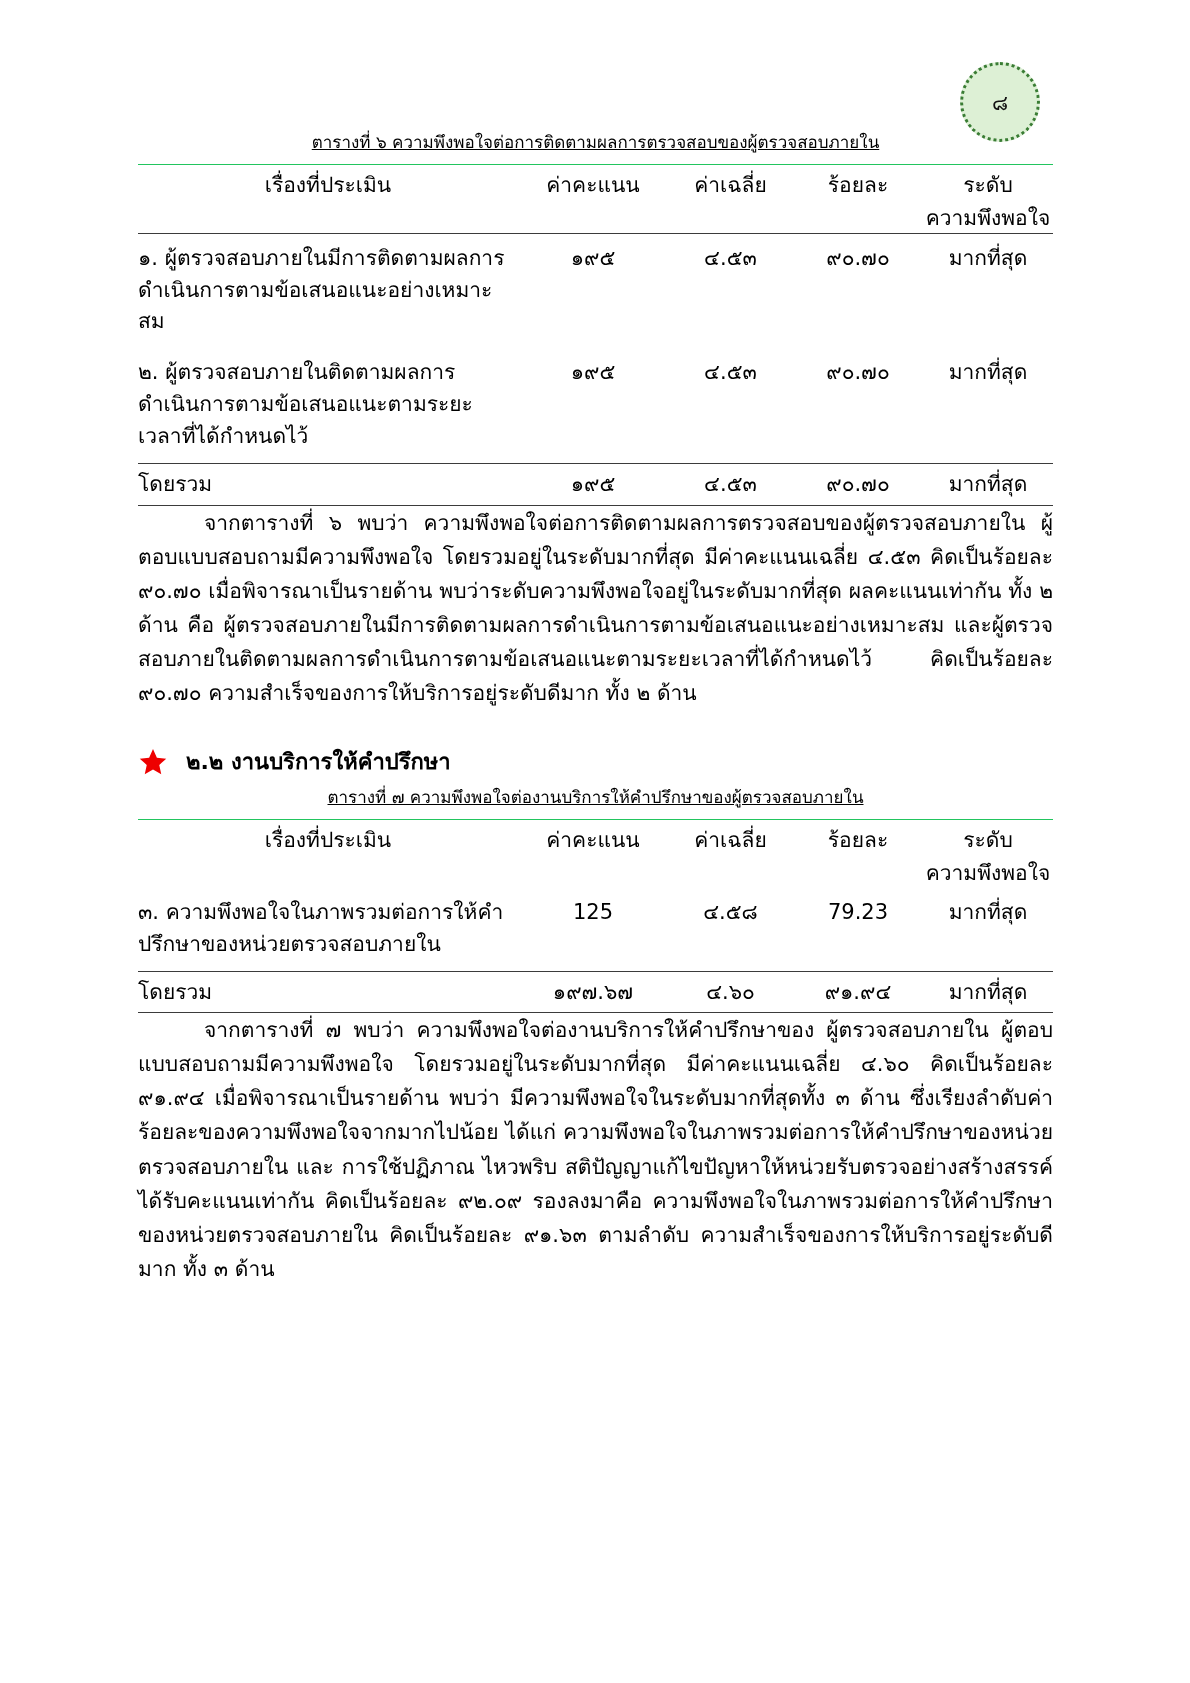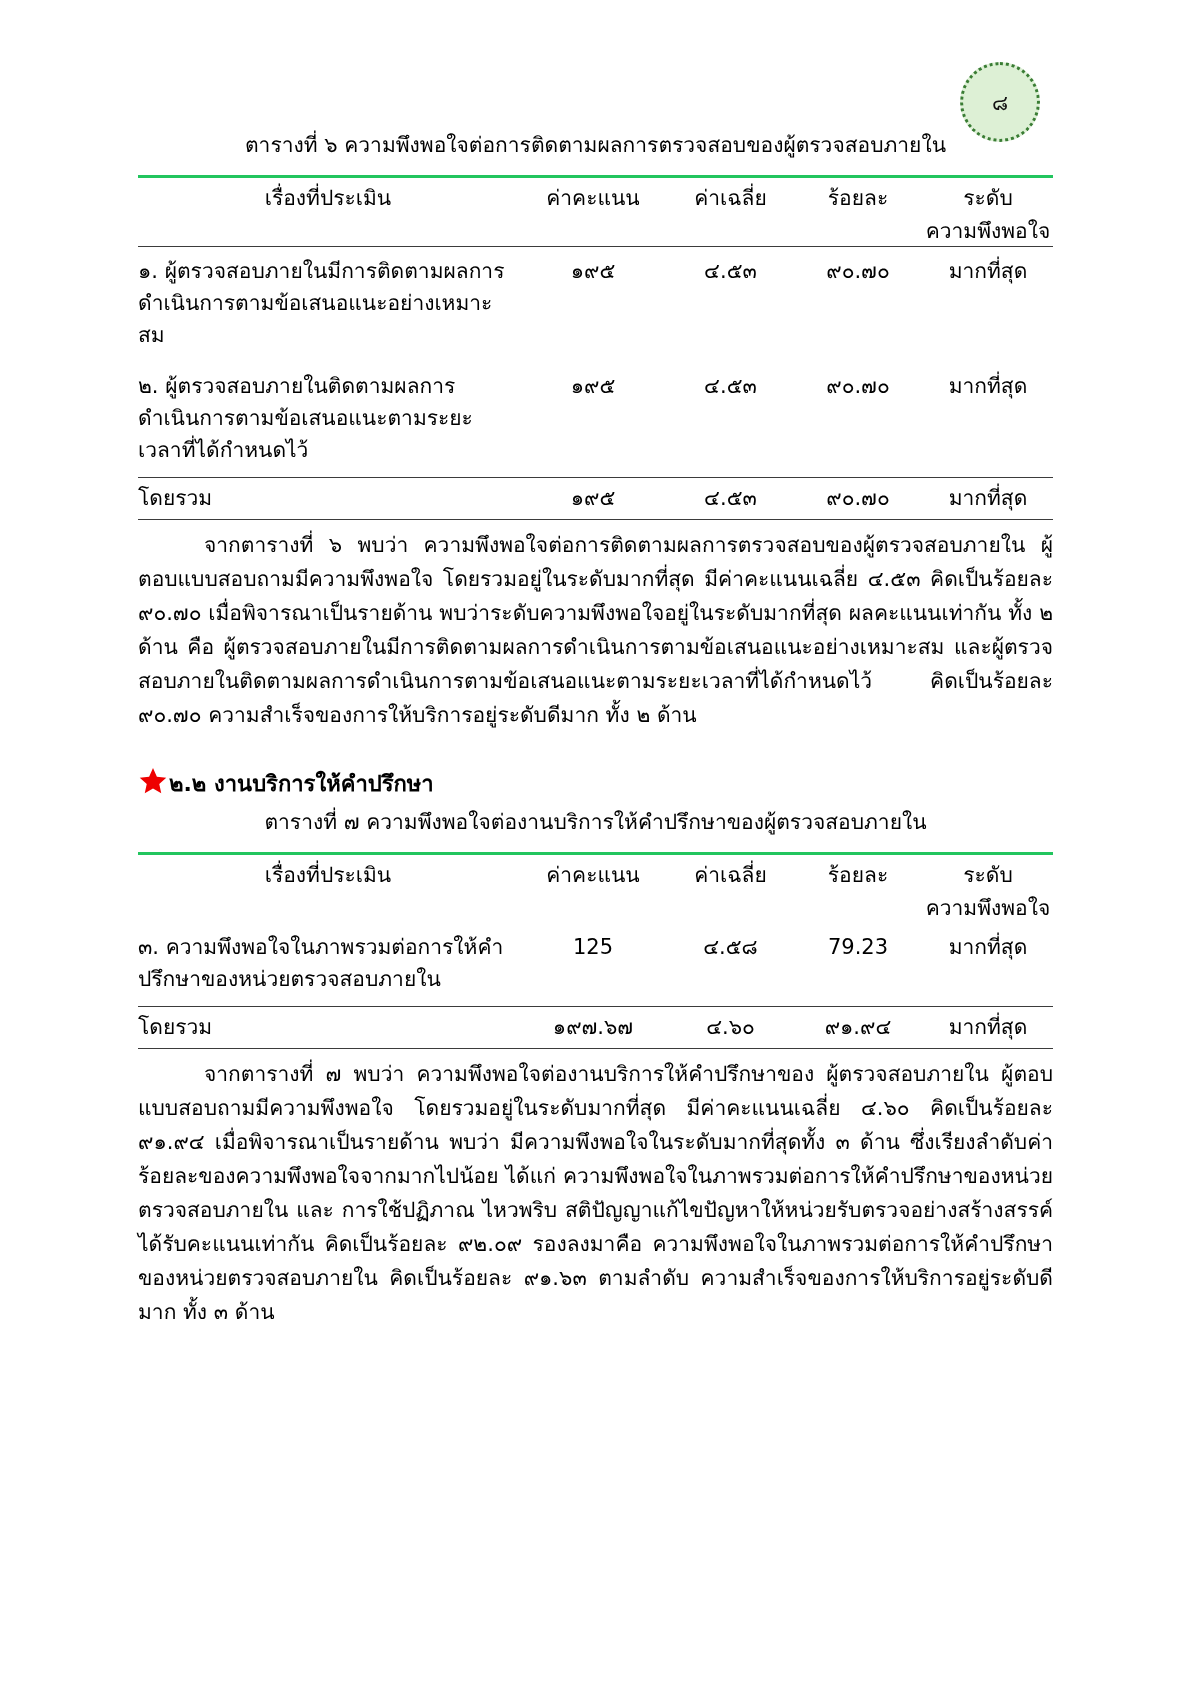--- a/index.html
+++ b/index.html
@@ -42,24 +42,25 @@
   
   .content {
     position: absolute;
     left: 138px;
     top: 130px;
     width: 915px;
   }
 
   .table-caption {
     text-align: center;
-    font-size: 21px;
+    font-size: 17px;
     line-height: 1.45;
-    padding-bottom: 15px;
+    padding-bottom: 9px;
     white-space: nowrap;
+    text-decoration: underline;
   }
 
   table.report {
     width: 100%;
     border-collapse: collapse;
     font-size: 21px;
     table-layout: fixed;
   }
   table.report col.c-topic   { width: 380px; }
   table.report col.c-score   { width: 150px; }
@@ -69,21 +70,21 @@
 
   table.report thead th {
     font-weight: normal;
     vertical-align: top;
     padding: 3px 0 2px 0;
     text-align: center;
   }
   table.report thead th.topic-head { text-align: center; }
 
   .rule-top {
-    border-top: 3px solid #22c55e;
+    border-top: 1px solid #22c55e;
   }
   .rule-mid {
     border-top: 1.6px solid #3b3b3b;
   }
   .rule-bot {
     border-bottom: 1.6px solid #3b3b3b;
   }
 
   table.report tbody td {
     vertical-align: top;
@@ -105,30 +106,31 @@
   }
   .head-line2 {
     display: block;
     height: 30px;
   }
 
   
   p.body-text {
     font-size: 21px;
     line-height: 1.62;
-    margin: 8px 0 0 0;
+    margin: 0 0 0 0;
     text-align: justify;
     text-justify: inter-word;
     text-indent: 66px;
   }
 
   
   .section-heading {
     display: flex;
-    gap: 1px;
+    align-items: center;
+    gap: 18px;
     margin: 34px 0 6px 0;
     font-size: 22px;
     font-weight: bold;
   }
   .star-icon {
     width: 30px;
     height: 30px;
     flex: 0 0 auto;
     display: block;
   }

